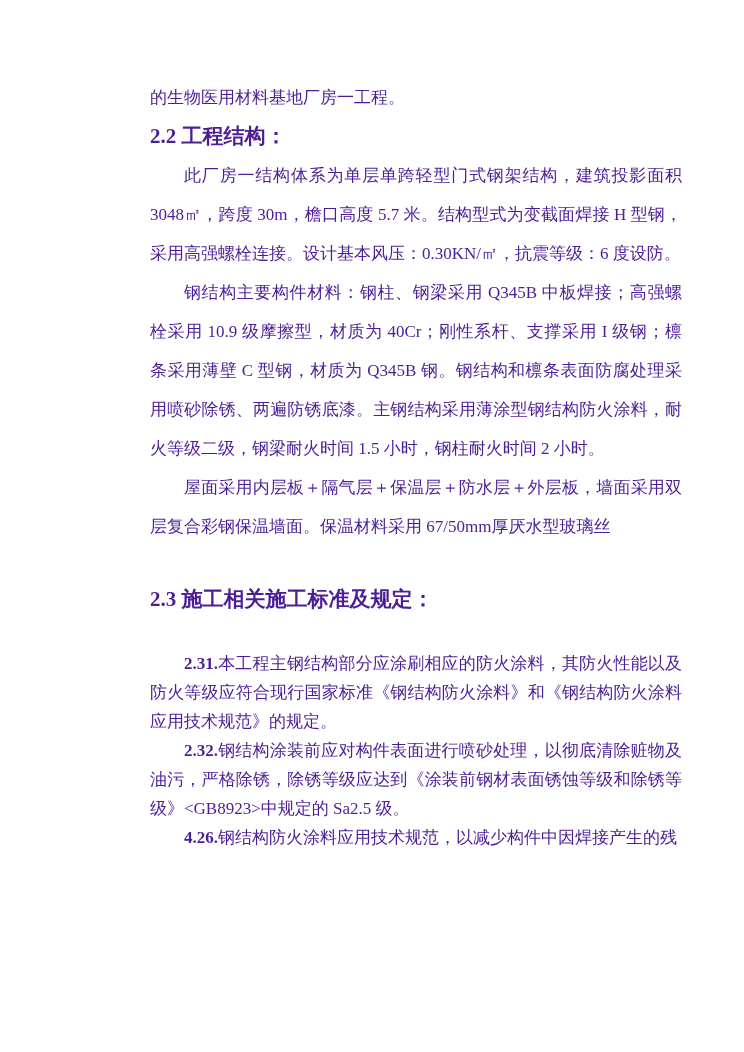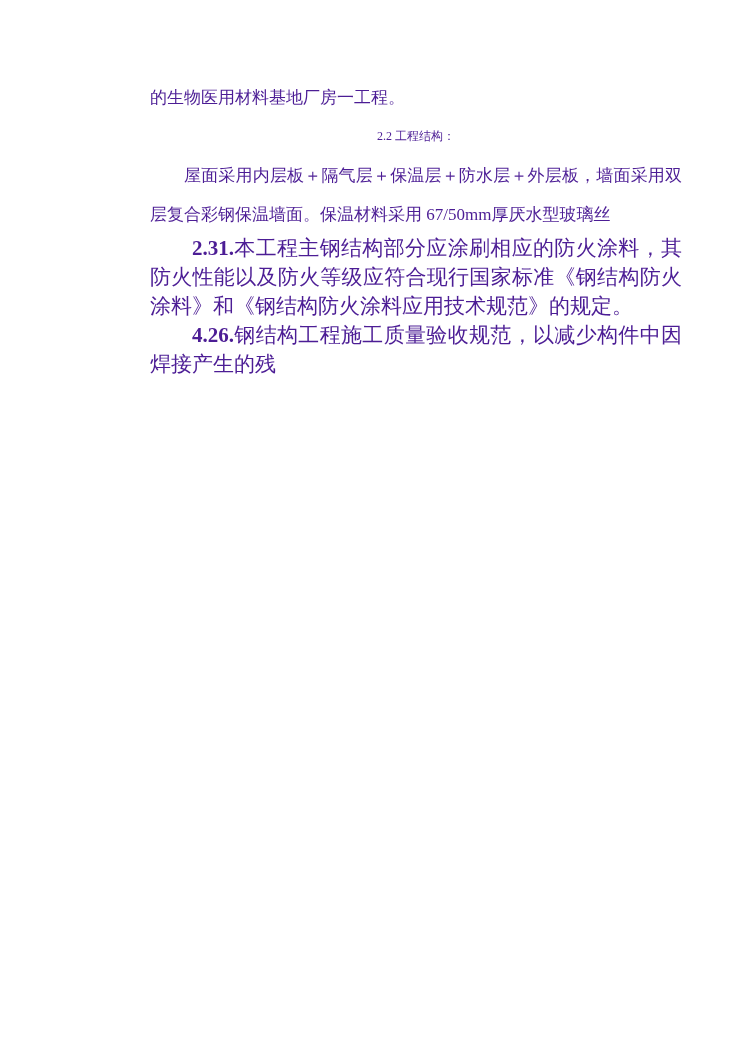--- a/index.html
+++ b/index.html
@@ -23,60 +23,64 @@
     margin: 0;
     font-size: 17px;
     line-height: 39px;
     text-align: justify;
   }
   .indent {
     text-indent: 2em;
   }
   .heading {
     margin: 0;
-    font-size: 12px;
-    font-weight: normal;
+    font-size: 21px;
+    font-weight: bold;
     line-height: 39px;
-    text-align: center;
+    text-align: left;
   }
   .heading-2-3 {
     margin-top: 34px;
     margin-bottom: 30px;
   }
   .clauses {
     margin: 0;
   }
   .clause {
     margin: 0;
-    font-size: 21px;
+    font-size: 17px;
     line-height: 29px;
     text-align: justify;
     text-indent: 2em;
   }
   .clause-num {
     font-weight: bold;
   }
 </style>
 </head>
 <body>
 
 <div class="page">
 
   <p class="body-par">的生物医用材料基地厂房一工程。</p>
 
   <h2 class="heading">2.2 工程结构：</h2>
 
+  <p class="body-par indent">此厂房一结构体系为单层单跨轻型门式钢架结构，建筑投影面积 3048㎡，跨度 30m，檐口高度 5.7 米。结构型式为变截面焊接 H 型钢，采用高强螺栓连接。设计基本风压：0.30KN/㎡，抗震等级：6 度设防。</p>
 
+  <p class="body-par indent">钢结构主要构件材料：钢柱、钢梁采用 Q345B 中板焊接；高强螺栓采用 10.9 级摩擦型，材质为 40Cr；刚性系杆、支撑采用 I 级钢；檩条采用薄壁 C 型钢，材质为 Q345B 钢。钢结构和檩条表面防腐处理采用喷砂除锈、两遍防锈底漆。主钢结构采用薄涂型钢结构防火涂料，耐火等级二级，钢梁耐火时间 1.5 小时，钢柱耐火时间 2 小时。</p>
 
   <p class="body-par indent">屋面采用内层板＋隔气层＋保温层＋防水层＋外层板，墙面采用双层复合彩钢保温墙面。保温材料采用 67/50mm厚厌水型玻璃丝</p>
 
+  <h2 class="heading heading-2-3">2.3 施工相关施工标准及规定：</h2>
 
   <div class="clauses">
 
     <p class="clause"><strong class="clause-num">2.31.</strong><span>本工程主钢结构部分应涂刷相应的防火涂料，其防火性能以及防火等级应符合现行国家标准《钢结构防火涂料》和《钢结构防火涂料应用技术规范》的规定。</span></p>
 
+    <p class="clause"><strong class="clause-num">2.32.</strong><span>钢结构涂装前应对构件表面进行喷砂处理，以彻底清除赃物及油污，严格除锈，除锈等级应达到《涂装前钢材表面锈蚀等级和除锈等级》&lt;GB8923&gt;中规定的 Sa2.5 级。</span></p>
 
 
-    <p class="clause"><strong class="clause-num">4.26.</strong><span>钢结构工程施工质量验收规范，以减少构件中因焊接产生的残</span></p>
+    <p class="clause"><strong class="clause-num">4.26.</strong><span>钢结构防火涂料应用技术规范，以减少构件中因焊接产生的残</span></p>
 
   </div>
 
 </div>
 
 </body></html>

